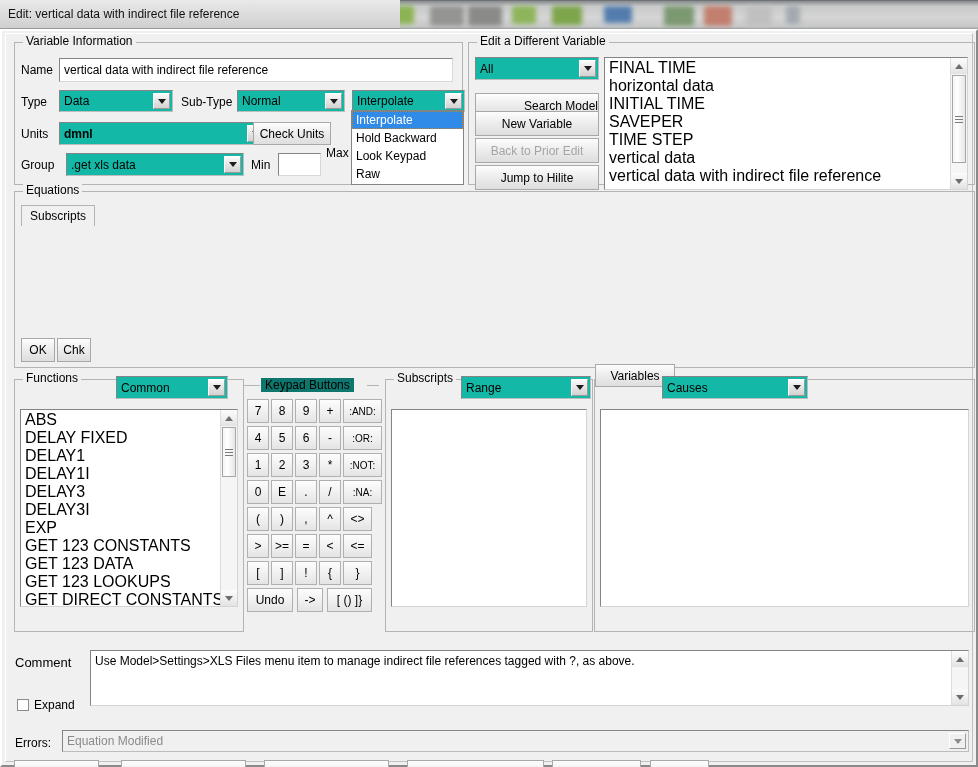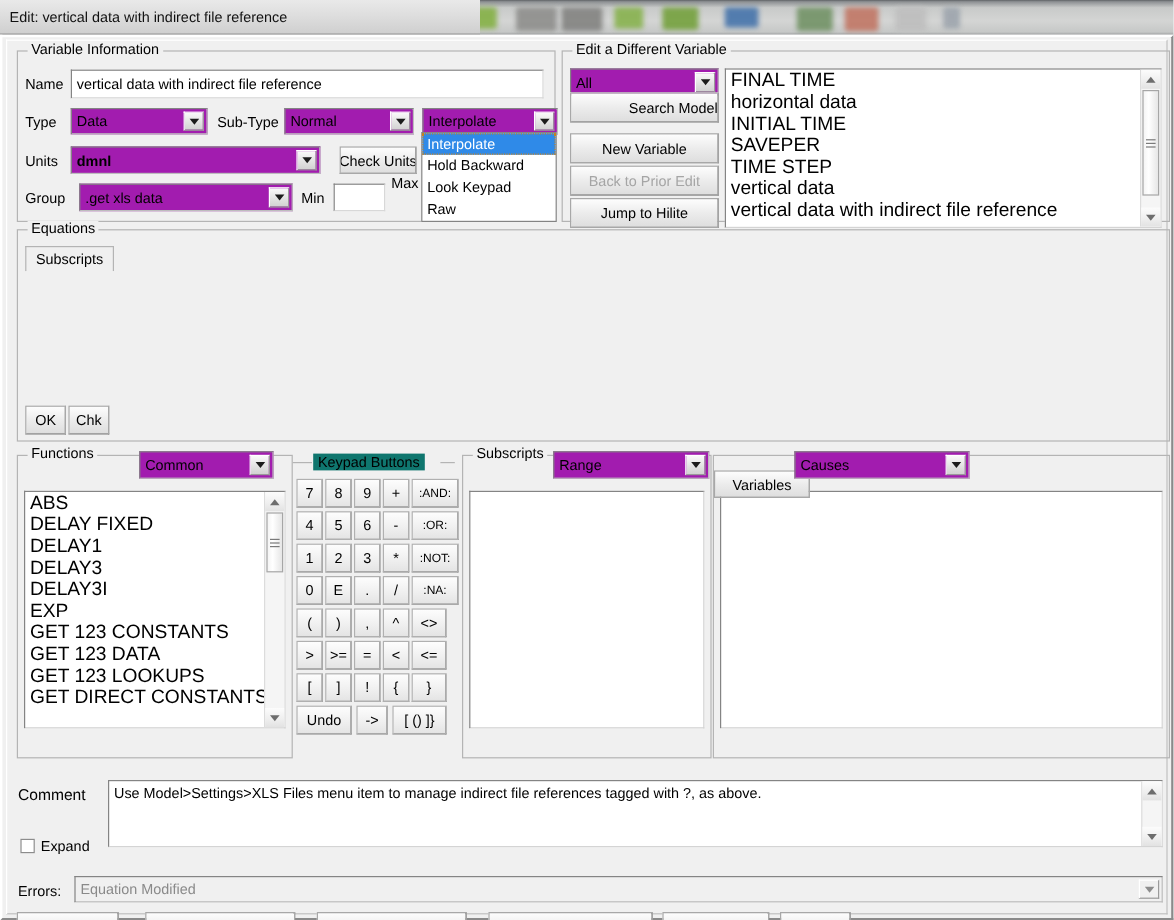--- a/index.html
+++ b/index.html
@@ -45,21 +45,21 @@
   
   .tf{
     position:absolute;background:#fff;box-sizing:border-box;
     border:1px solid #848484;border-right-color:#d8d8d8;border-bottom-color:#d8d8d8;
     font-size:12px;color:#000;display:flex;align-items:center;
     padding-left:4px;overflow:hidden;white-space:nowrap;
   }
 
   
   .cb{
-    position:absolute;background:#a21caf;box-sizing:border-box;
+    position:absolute;background:#14b8a6;box-sizing:border-box;
     border:1px solid #848484;border-right-color:#bdbdbd;border-bottom-color:#bdbdbd;
     font-size:12px;display:flex;align-items:center;padding-left:4px;
     white-space:nowrap;overflow:hidden;
   }
   .cb .arrow{
     position:absolute;right:2px;top:2px;bottom:2px;width:17px;
     background:linear-gradient(180deg,#fafafa,#e3e3e3 55%,#d2d2d2);
     border:1px solid #fff;border-right-color:#9a9a9a;border-bottom-color:#9a9a9a;
     box-sizing:border-box;display:flex;align-items:center;justify-content:center;
   }
@@ -197,21 +197,21 @@
             </span>
       </div>
 
       <span class="lbl" style="left:6px;top:84px;">Units</span>
       <div class="cb" style="left:44px;top:79px;width:208px;height:23px;font-weight:bold;">
         <span>dmnl</span>
         <span class="arrow">
               <i class="tri-d"></i>
             </span>
       </div>
-      <div class="btn" style="left:268px;top:79px;width:64px;height:23px;">
+      <div class="btn" style="left:238px;top:79px;width:78px;height:23px;">
         <span>Check Units</span>
       </div>
 
       <span class="lbl" style="left:6px;top:115px;">Group</span>
       <div class="cb" style="left:51px;top:110px;width:178px;height:23px;">
         <span>.get xls data</span>
         <span class="arrow">
               <i class="tri-d"></i>
             </span>
       </div>
@@ -235,21 +235,21 @@
     <div class="grp" style="left:462px;top:8px;width:505px;height:141px;">
       <span class="legend">Edit a Different Variable</span>
 
       <div class="cb" style="left:6px;top:14px;width:124px;height:23px;">
         <span>All</span>
         <span class="arrow">
               <i class="tri-d"></i>
             </span>
       </div>
 
-      <div class="btn" style="left:6px;top:34px;width:124px;height:25px;padding-left:48px;">
+      <div class="btn" style="left:6px;top:50px;width:124px;height:25px;padding-left:48px;">
         <span>Search Model</span>
       </div>
       <div class="btn" style="left:6px;top:68px;width:124px;height:25px;">
         <span>New Variable</span>
       </div>
       <div class="btn dis" style="left:6px;top:95px;width:124px;height:25px;">
         <span>Back to Prior Edit</span>
       </div>
       <div class="btn" style="left:6px;top:122px;width:124px;height:25px;">
         <span>Jump to Hilite</span>
@@ -303,20 +303,21 @@
     </div>
 
     <div class="grp" style="left:8px;top:345px;width:228px;height:251px;">
       <span class="legend">Functions</span>
 
       <div class="lst fn" style="left:5px;top:29px;width:218px;height:198px;">
         <div class="items">
           <div class="it">ABS</div>
           <div class="it">DELAY FIXED</div>
           <div class="it">DELAY1</div>
+          <div class="it">DELAY1I</div>
           <div class="it">DELAY3</div>
           <div class="it">DELAY3I</div>
           <div class="it">EXP</div>
           <div class="it">GET 123 CONSTANTS</div>
           <div class="it">GET 123 DATA</div>
           <div class="it">GET 123 LOOKUPS</div>
           <div class="it">GET DIRECT CONSTANTS</div>
         </div>
         <div class="vsb">
           <div class="ar up">
@@ -483,21 +484,21 @@
       <span class="arrow">
             <i class="tri-d"></i>
           </span>
     </div>
 
     <div class="grp" style="left:588px;top:345px;width:379px;height:251px;">
       <div class="lst" style="left:5px;top:29px;width:369px;height:198px;">
         <div class="items"></div>
       </div>
     </div>
-    <div class="btn" style="left:589px;top:358px;width:80px;height:23px;">
+    <div class="btn" style="left:589px;top:330px;width:80px;height:23px;">
       <span>Variables</span>
     </div>
     <div class="cb" style="left:656px;top:342px;width:146px;height:23px;">
       <span>Causes</span>
       <span class="arrow">
             <i class="tri-d"></i>
           </span>
     </div>
 
     <div class="lbl" style="left:9px;top:621px;font-size:13px;">Comment</div>

